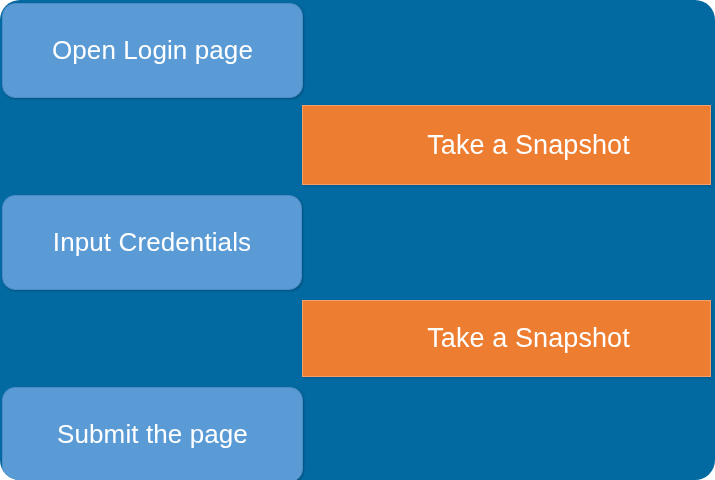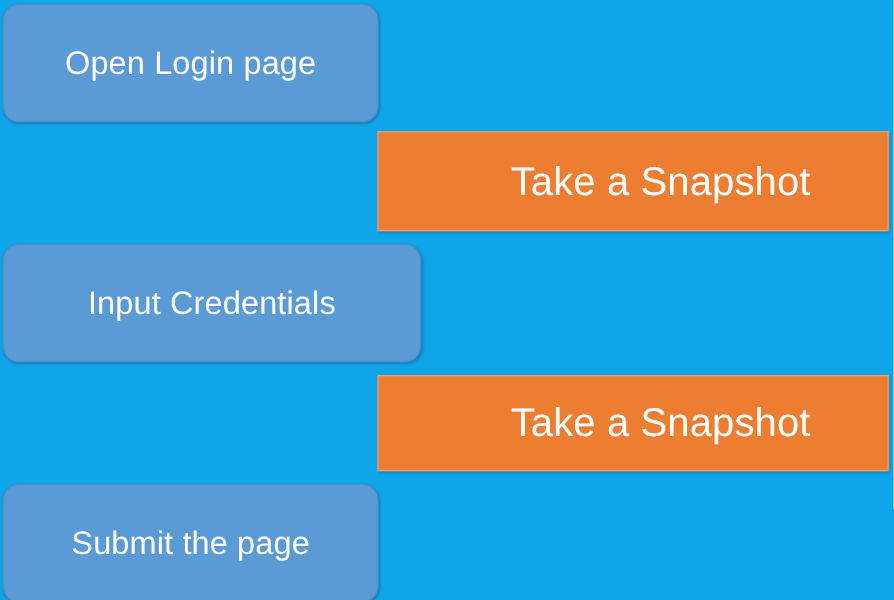--- a/index.html
+++ b/index.html
@@ -9,22 +9,23 @@
   }
 
   body {
     font-family: "Liberation Sans", sans-serif;
   }
 
   #diagram-canvas {
     position: relative;
     width: 715px;
     height: 480px;
-    background: #0ea5e9;
+    background: #0369a1;
     overflow: hidden;
+    border-radius: 20px;
   }
 
   .node {
     position: absolute;
     box-sizing: border-box;
     display: flex;
     align-items: center;
     justify-content: center;
     color: #ffffff;
     font-weight: 400;
@@ -41,32 +42,32 @@
     box-shadow: 1px 1px 2px rgba(0, 0, 0, 0.22);
     font-size: 26px;
   }
 
   
   .node--snapshot {
     background: #ED7D31;
     border: 1px solid #F0A06A;
     border-radius: 0;
     box-shadow: 1px 1px 2px rgba(0, 0, 0, 0.18);
-    font-size: 32px;
+    font-size: 27px;
     padding-left: 44px;
   }
 
   .node-label {
     pointer-events: none;
   }
 
   
   #node-open-login   { left: 2px;   top: 3px;   width: 301px; height: 95px; }
   #node-snapshot-1   { left: 302px; top: 105px; width: 409px; height: 80px; }
-  #node-input-creds  { left: 2px;   top: 195px; width: 335px; height: 95px; }
+  #node-input-creds  { left: 2px;   top: 195px; width: 300px; height: 95px; }
   #node-snapshot-2   { left: 302px; top: 300px; width: 409px; height: 77px; }
   #node-submit-form  { left: 2px;   top: 387px; width: 301px; height: 95px; }
 </style>
 </head>
 <body>
 
 <div id="diagram-canvas">
 
   <div class="node node--action" id="node-open-login">
     <span class="node-label">Open Login page</span>

